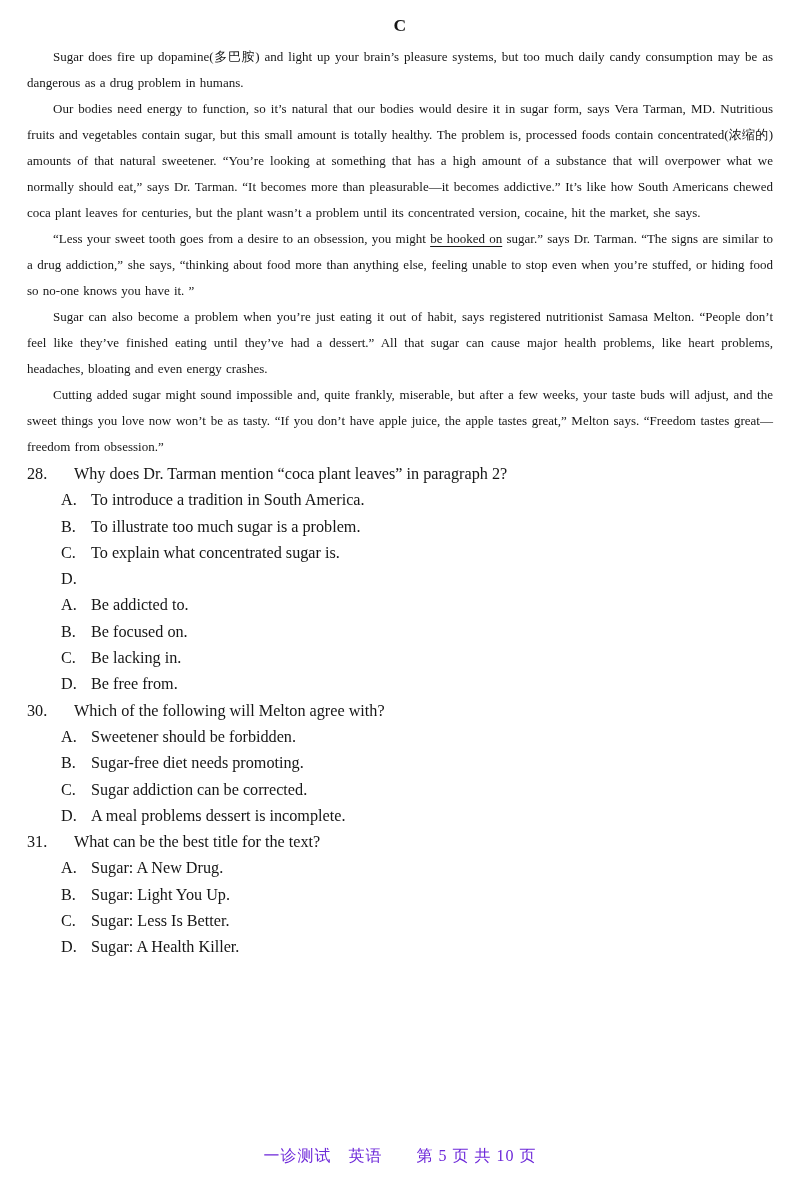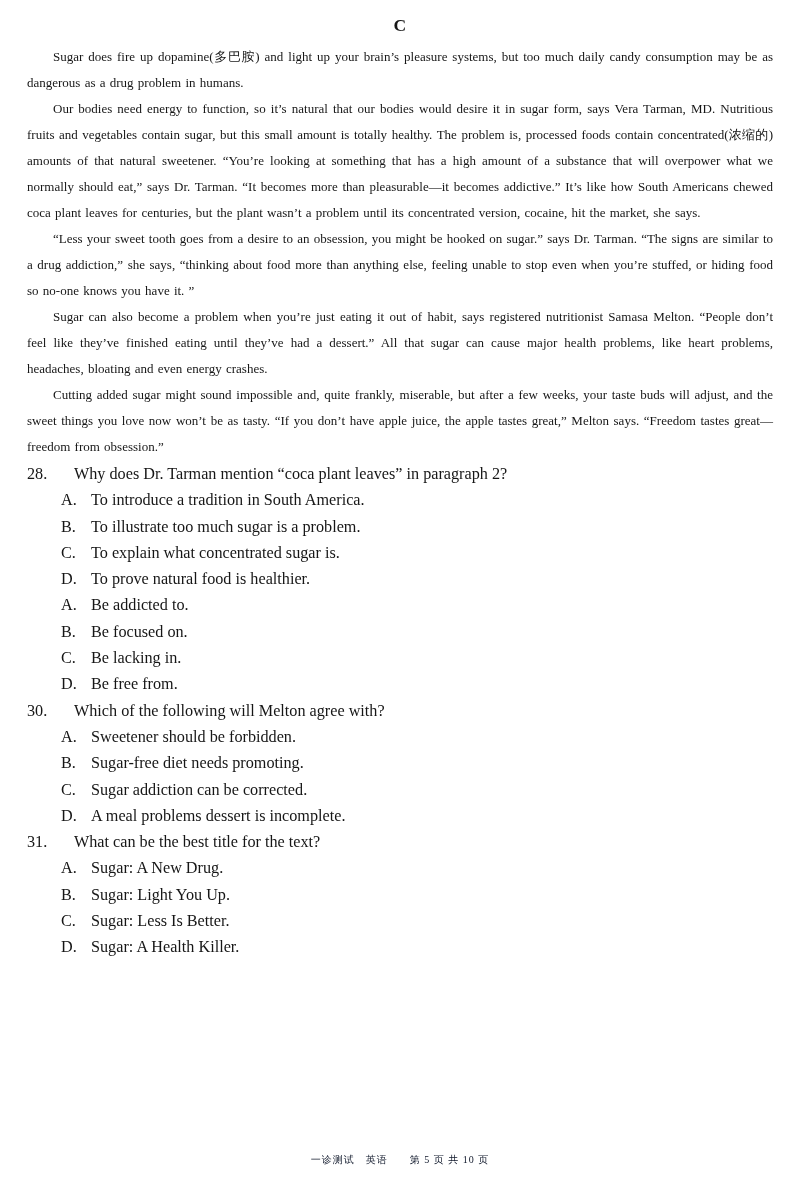--- a/index.html
+++ b/index.html
@@ -23,36 +23,37 @@
     letter-spacing: 0.5px;
   }
   .passage p {
     font-size: 13px;
     line-height: 26px;
     text-align: justify;
     text-indent: 2em;
     word-spacing: 1px;
   }
   .underlined {
+    text-decoration: underline;
     text-underline-offset: 3px;
   }
   .questions { margin-top: 1px; }
   .question { font-size: 16.2px; line-height: 26.3px; }
   .q-stem { display: flex; gap: 13px; }
   .q-num { width: 34px; flex: none; }
   .q-text { flex: 1; }
   .options { padding-left: 34px; }
   .option { display: flex; line-height: 26.3px; }
   .opt-label { width: 30px; flex: none; }
   .footer {
     position: absolute;
     left: 0; right: 0; bottom: 30px;
     text-align: center;
-    font-size: 10px;
-    color: #0f172a;
+    font-size: 16px;
+    color: #6d28d9;
     letter-spacing: 1px;
   }
 </style>
 </head>
 <body>
 
 <div class="page">
 
   <div class="section-label">C</div>
 
@@ -79,21 +80,20 @@
         <div class="option">
           <span class="opt-label">B.</span>
           <span>To illustrate too much sugar is a problem.</span>
         </div>
         <div class="option">
           <span class="opt-label">C.</span>
           <span>To explain what concentrated sugar is.</span>
         </div>
         <div class="option">
           <span class="opt-label">D.</span>
-          <span>To prove natural food is healthier.</span>
         </div>
       </div>
     </div>
 
     <div class="question">
       <div class="options">
         <div class="option">
           <span class="opt-label">A.</span>
           <span>Be addicted to.</span>
         </div>

